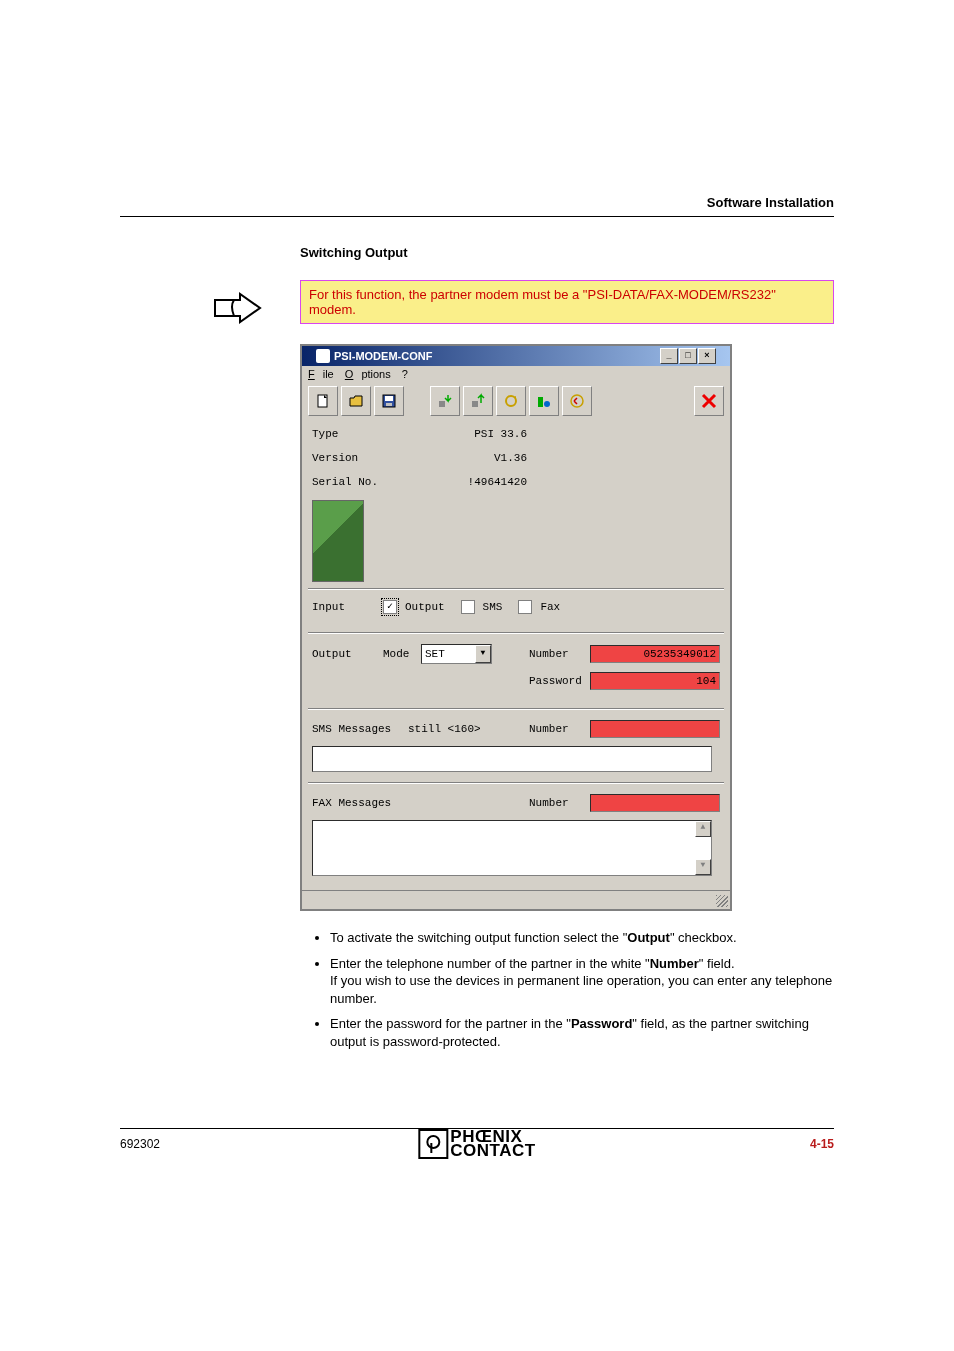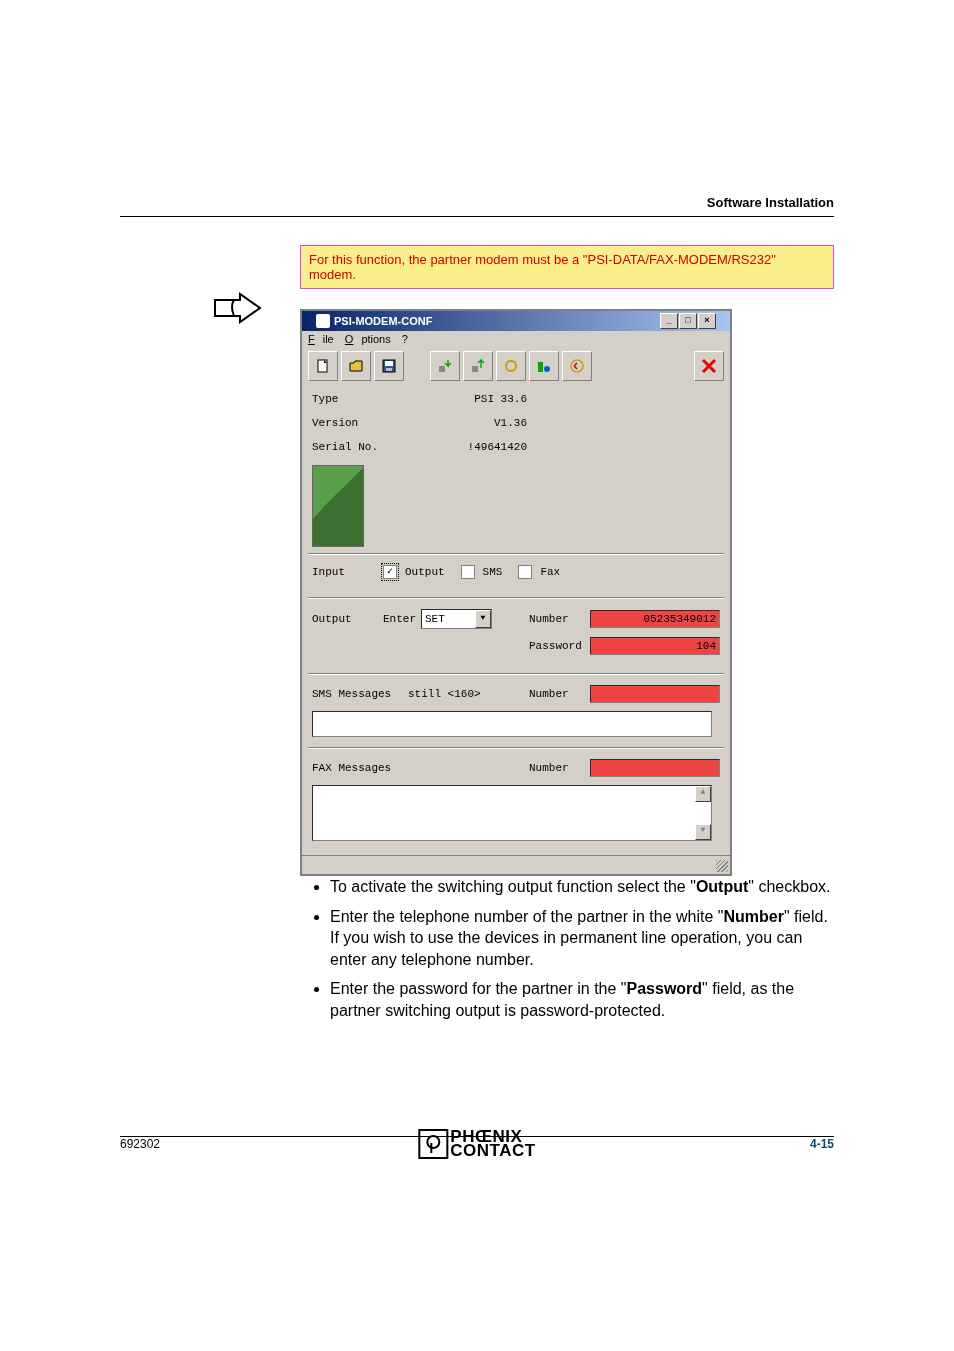--- a/index.html
+++ b/index.html
@@ -262,30 +262,32 @@
   .statusbar::after {
     content: "";
     position: absolute;
     right: 2px;
     bottom: 2px;
     width: 12px;
     height: 12px;
     background: repeating-linear-gradient(135deg, #808080 0 1px, transparent 1px 3px);
   }
   .bullets {
-    font-size: 16px;
+    margin-top: 18px;
+    font-size: 13px;
   }
   .bullets ul { padding-left: 30px; margin: 0; }
   .bullets li { margin-bottom: 8px; line-height: 1.35; }
   .footer {
     position: absolute;
     bottom: 200px;
     left: 120px;
     right: 120px;
     border-top: 1.5px solid #000;
+    padding-top: 8px;
     display: flex;
     align-items: center;
     justify-content: space-between;
     font-size: 12px;
   }
   .footer-center {
     position: absolute;
     left: 50%;
     transform: translateX(-50%);
     font-weight: bold;
@@ -309,38 +311,39 @@
     border-radius: 50%;
   }
   .logo-mark::after {
     content: "";
     position: absolute;
     left: 10px; top: 12px;
     width: 2px; height: 10px;
     background: #000;
   }
   .logo-text { line-height: 0.85; font-size: 17px; letter-spacing: 0.5px; }
-  .page-num { color: #0c4a6e; font-weight: bold; }
+  .page-num { color: #b91c1c; font-weight: bold; }
 </style>
 </head>
 <body>
 
 <div class="page">
   <div class="header-section">
     <div class="header-right">Software Installation</div>
   </div>
 
   <div class="note-icon">
     <svg viewBox="0 0 60 40">
       <path d="M5 12 L30 12 L30 6 L50 20 L30 34 L30 28 L5 28 Z" fill="#fff" stroke="#000" stroke-width="2"></path>
       <path d="M24 12 Q20 18 24 28" fill="none" stroke="#000" stroke-width="2"></path>
     </svg>
   </div>
 
   <div class="content">
+    <div class="section-title">Switching Output</div>
 
     <div class="note-box">For this function, the partner modem must be a "PSI-DATA/FAX-MODEM/RS232" modem.</div>
 
     <div class="app-window">
       <div class="titlebar">
         <div class="titlebar-left">
           <span class="titlebar-icon"></span>
           <span>PSI-MODEM-CONF</span>
         </div>
         <div class="win-controls">
@@ -441,21 +444,21 @@
             <span class="chk-label">SMS</span>
           <span class="chk"></span>
             <span class="chk-label">Fax</span>
         </div>
       </div>
       <div class="hr-sep"></div>
 
       <div class="form-section">
         <div class="form-row">
           <div class="form-label">Output</div>
-          <div style="width:32px">Enter</div>
+          <div style="width:32px">Mode</div>
           <div class="select-box">
             <span>SET</span>
             <div class="select-arrow">▼</div>
           </div>
           <div style="flex:1"></div>
           <div class="sub-label">Number</div>
           <div class="text-field" style="width:122px">05235349012</div>
         </div>
         <div class="form-row">
           <div style="flex:1"></div>

